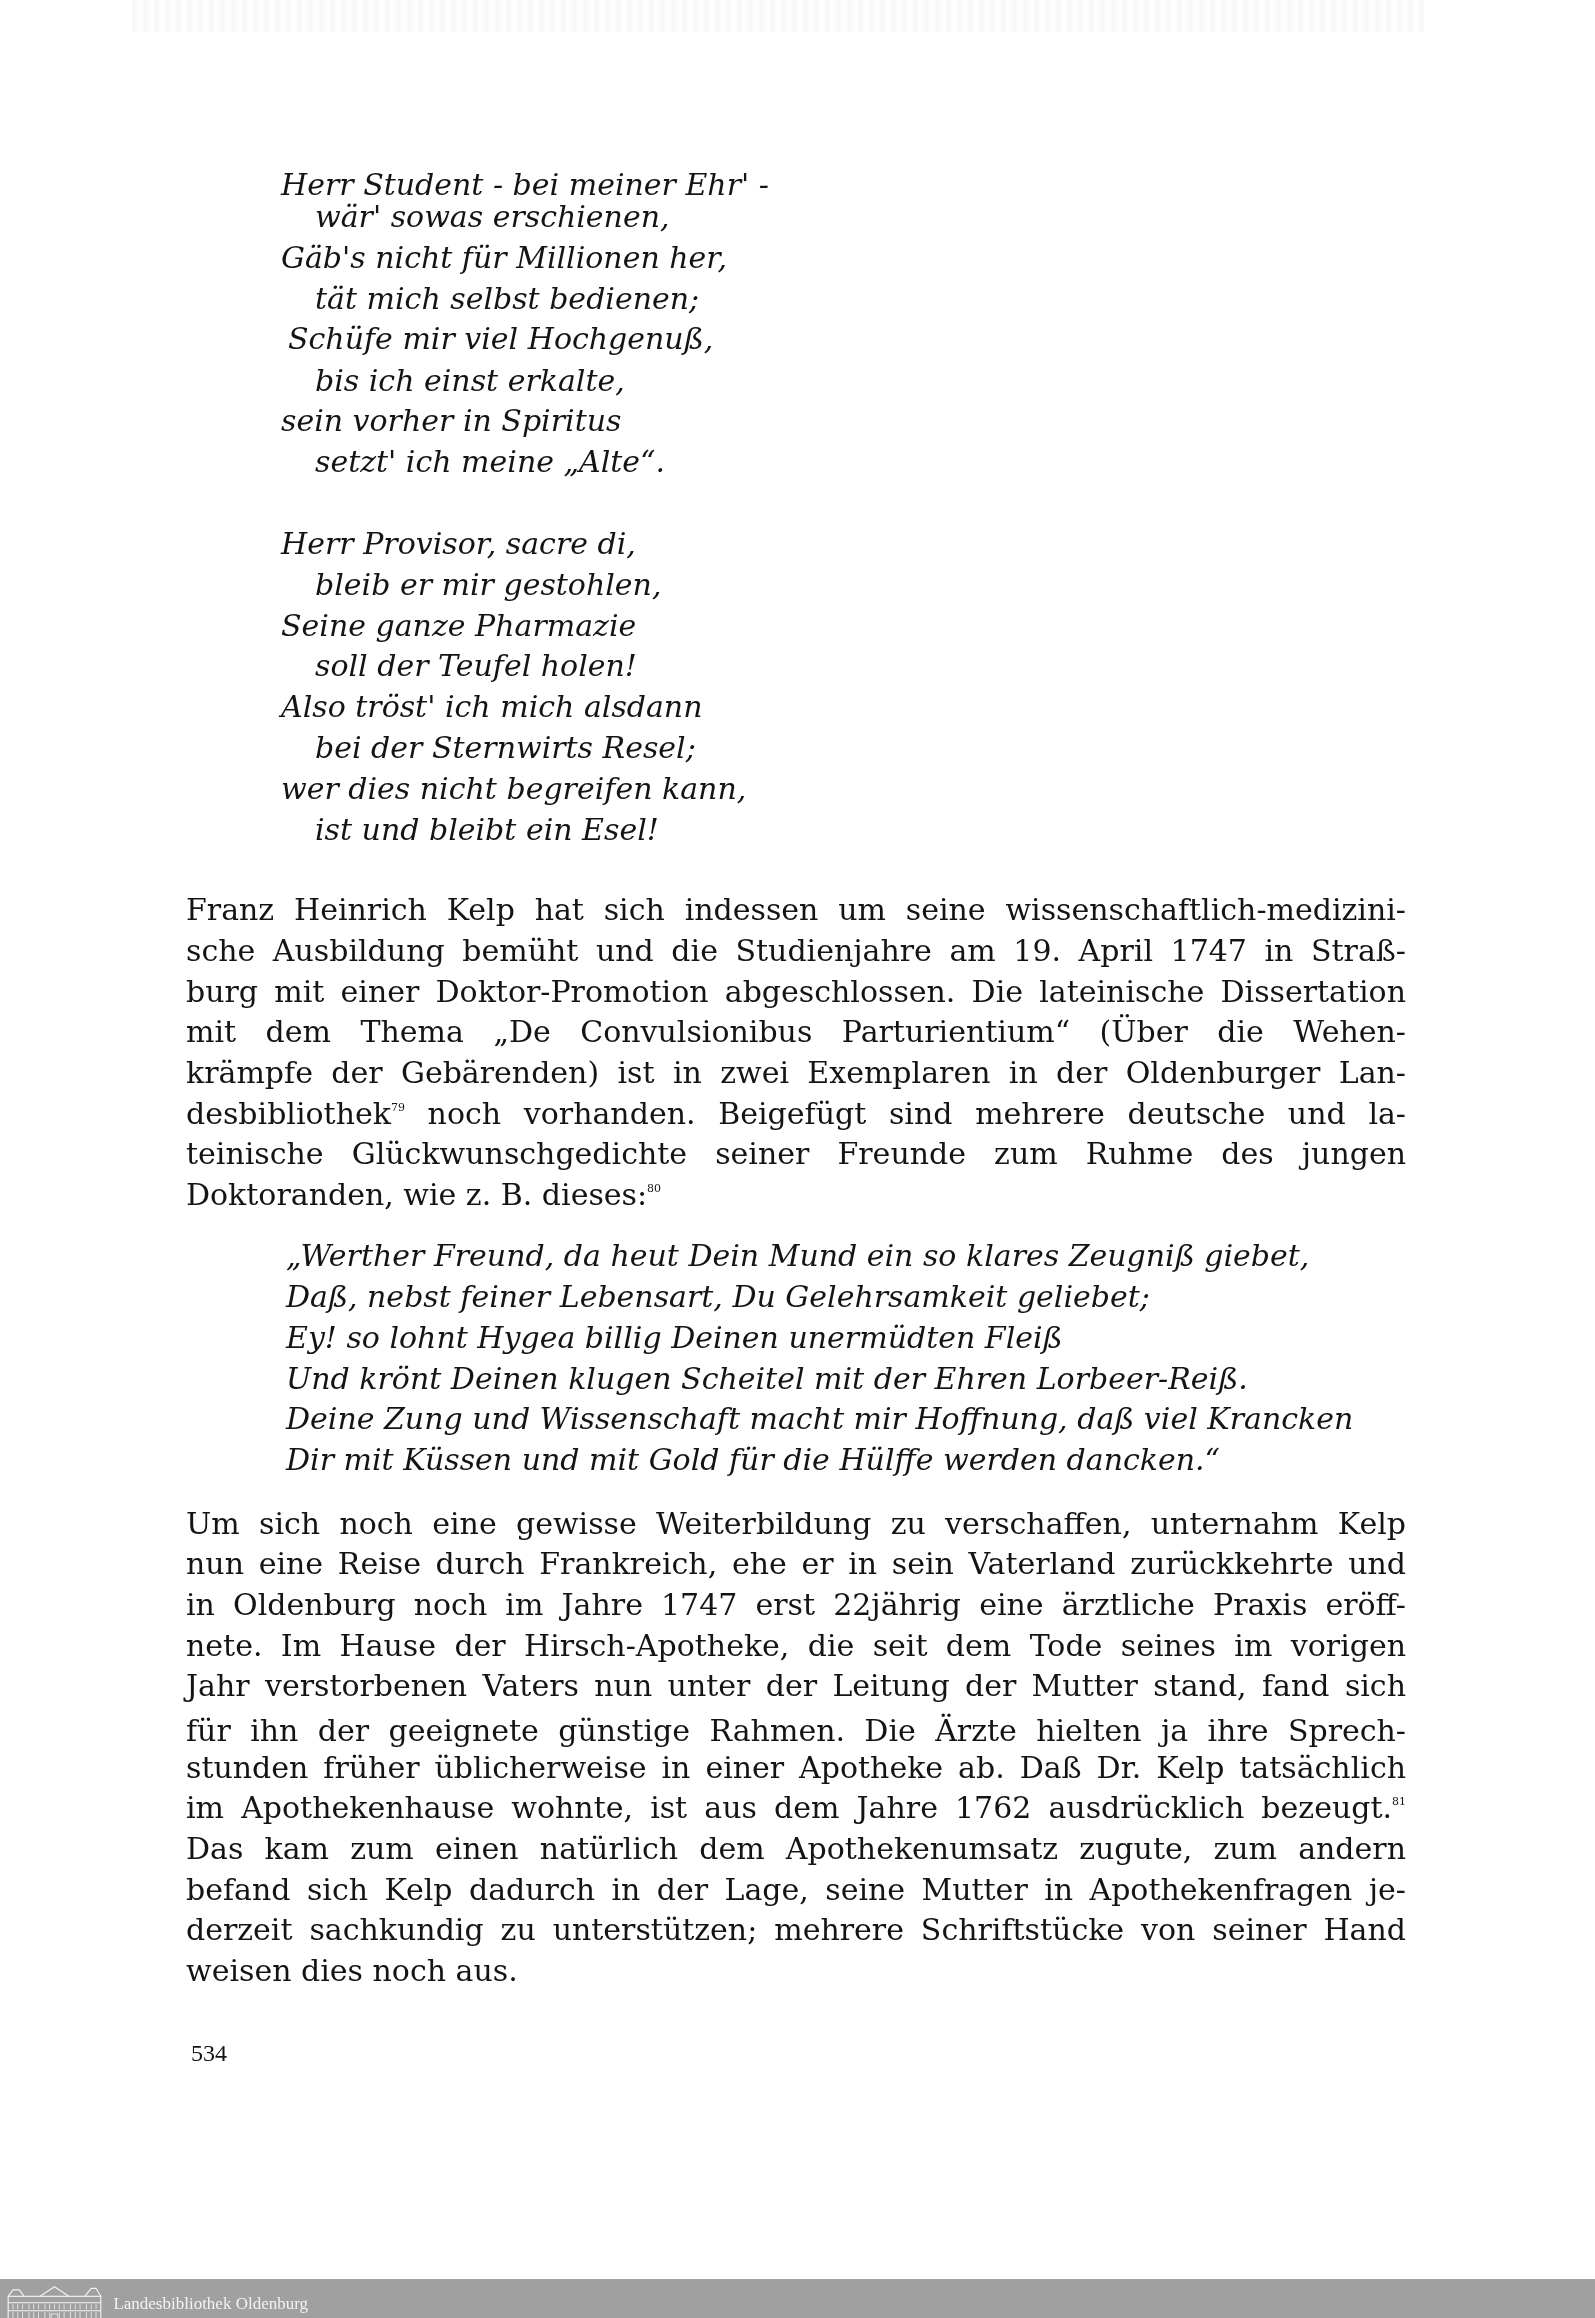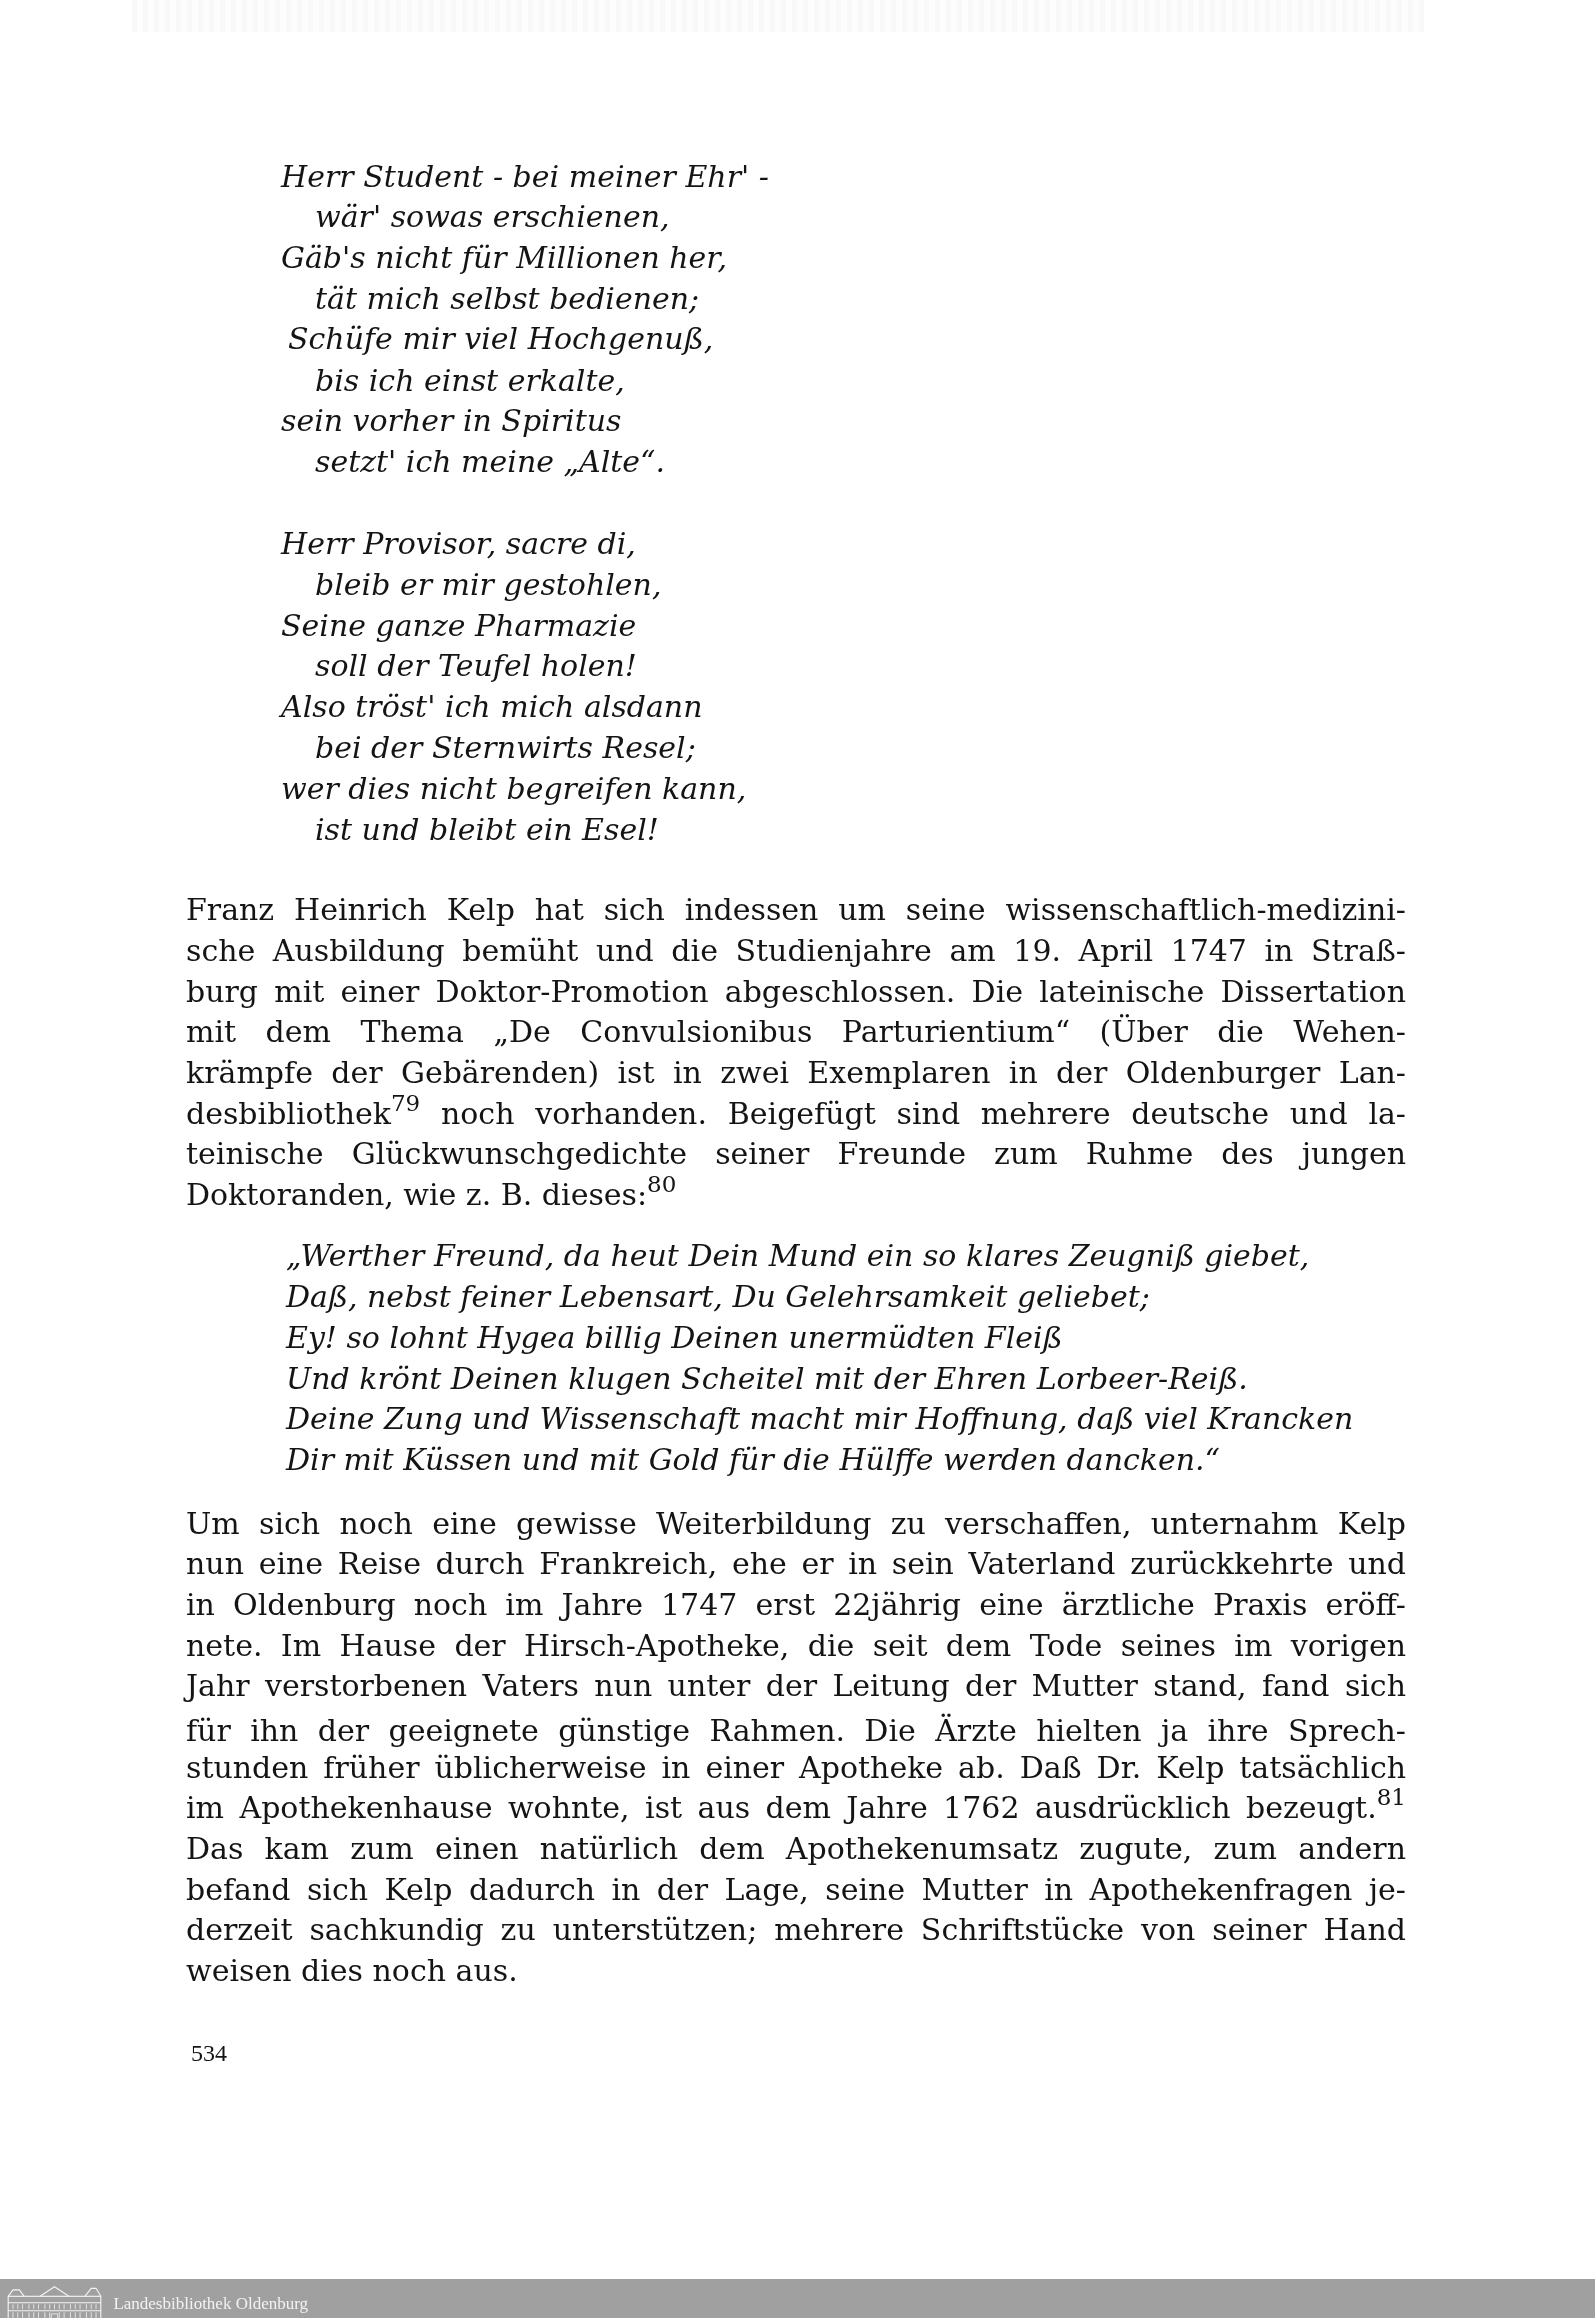--- a/index.html
+++ b/index.html
@@ -15,38 +15,38 @@
       opacity: 0.6;
     }
     .page { position: absolute; left: 0; top: 0; width: 1595px; height: 2277px; }
     .line {
       position: absolute; white-space: nowrap; font-size: 30px; line-height: 41px; height: 41px;
     }
     .poem .line { font-style: italic; }
     .prose .line { left: 186px; width: 1220px; text-align: justify; text-align-last: justify; }
     .prose .line.last { text-align-last: left; }
     .quote .line { left: 286px; font-style: italic; }
-    sup.fn { font-size: 23px; vertical-align: 12.8px; line-height: 0; }
+    sup.fn { font-size: 11px; vertical-align: 12.8px; line-height: 0; }
     .page-number { position: absolute; left: 191px; top: 2040px; font-size: 24px; font-family: "Liberation Serif", serif; }
     .footer {
       position: absolute; left: 0; top: 2279px; width: 1595px; height: 49px;
       background: #a0a0a0; display: flex; align-items: center;
     }
     .footer-logo { width: 99px; height: 37px; margin-left: 4.8px; }
     .footer-text { color: #f2f2f2; font-family: "Liberation Serif", serif; font-size: 17px; margin-left: 9.6px; }
   </style>
 </head>
 <body>
 
 <div class="scan-bleed"></div>
 
 <div class="page">
 
   <div class="poem">
-    <div class="line" style="left:281px; top:156px;text-align:right;">Herr Student - bei meiner Ehr' -</div>
+    <div class="line" style="left:281px; top:164px;text-align:right;">Herr Student - bei meiner Ehr' -</div>
     <div class="line" style="left:315px; top:196px;">wär' sowas erschienen,</div>
     <div class="line" style="left:281px; top:237px;">Gäb's nicht für Millionen her,</div>
     <div class="line" style="left:315px; top:278px;">tät mich selbst bedienen;</div>
     <div class="line" style="left:288px; top:318px;">Schüfe mir viel Hochgenuß,</div>
     <div class="line" style="left:315px; top:360px;">bis ich einst erkalte,</div>
     <div class="line" style="left:281px; top:400px;">sein vorher in Spiritus</div>
     <div class="line" style="left:315px; top:441px;">setzt' ich meine „Alte“.</div>
   </div>
 
   <div class="poem">

